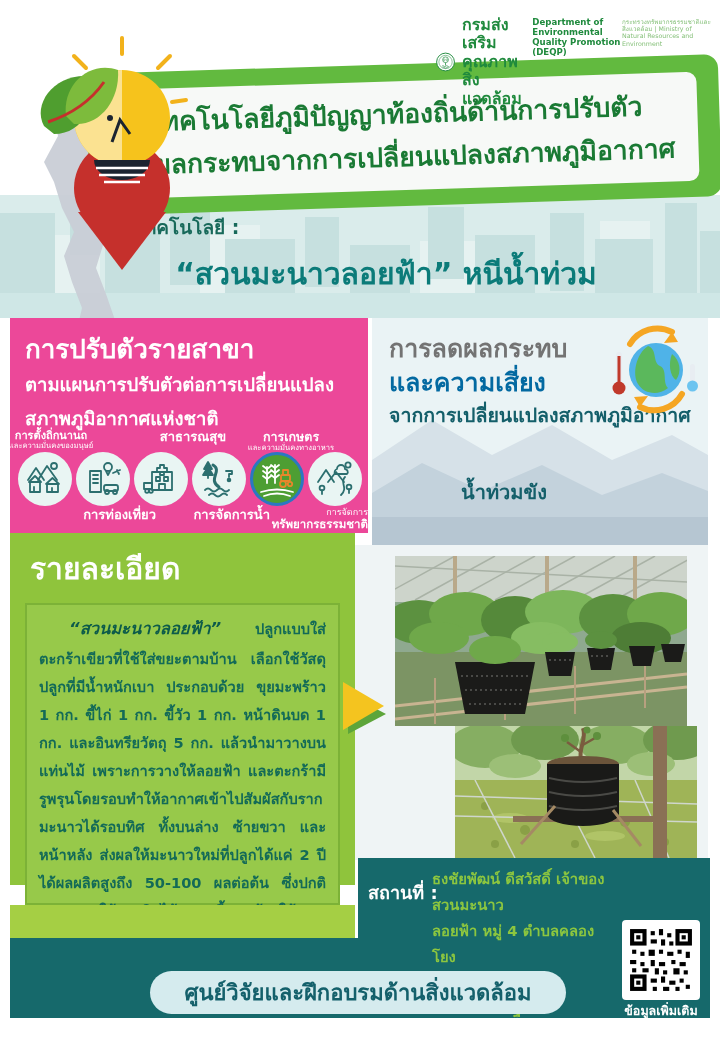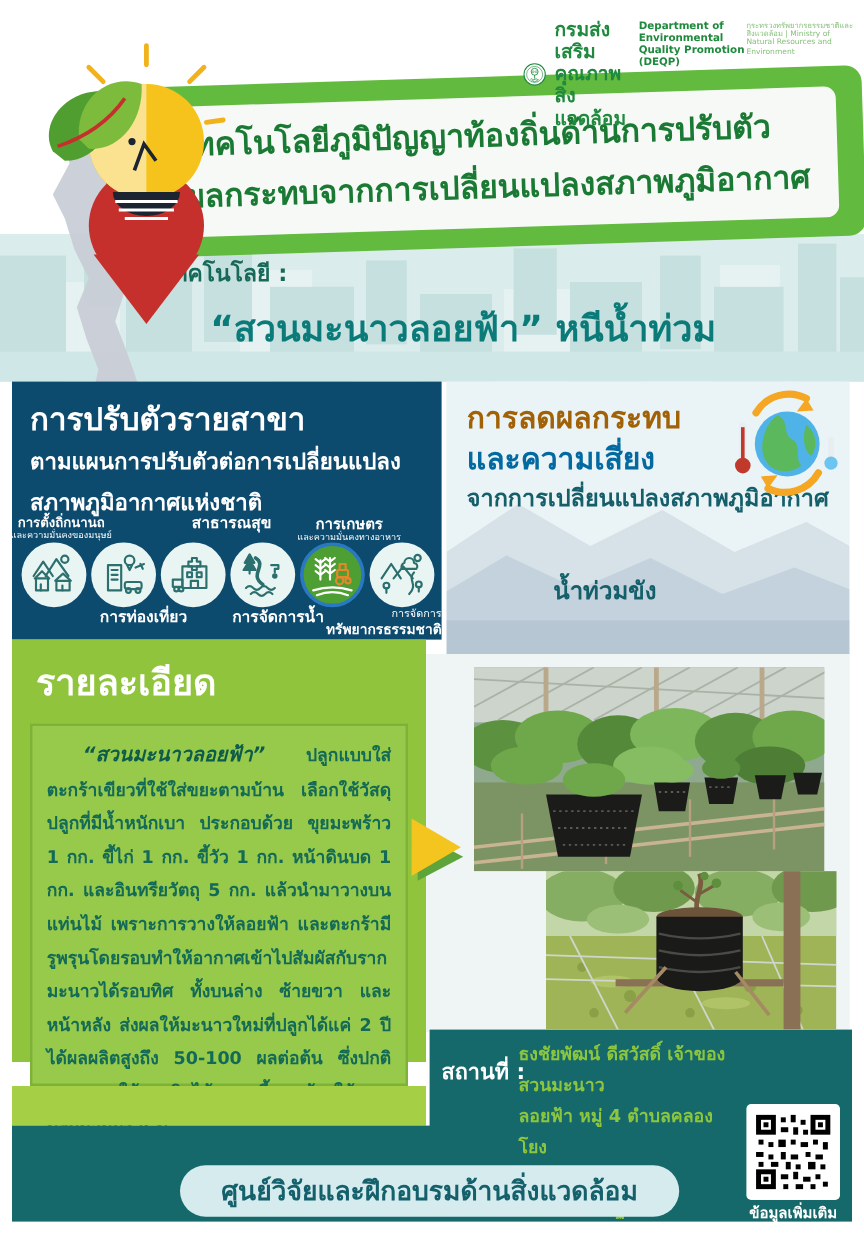--- a/index.html
+++ b/index.html
@@ -24,35 +24,35 @@
   .banner-line { font-size:26.5px; font-weight:800; color:#1A7A34; line-height:1.62; white-space:nowrap; }
 
   .pinbulb { position:absolute; left:14px; top:30px; z-index:5; }
   .thaimap { position:absolute; left:16px; top:92px; z-index:2; }
 
   .tech-label { position:absolute; left:113px; top:212px; font-size:19px; font-weight:800; color:#17695A; z-index:3; }
   .tech-value { position:absolute; left:0; top:250px; width:720px; text-align:center; padding-left:52px;
                 font-size:30px; font-weight:800; color:#0B7B79; z-index:3; }
 
   
-  .left-panel { position:absolute; left:10px; top:318px; width:358px; height:215px; background:#0c4a6e; z-index:2; }
+  .left-panel { position:absolute; left:10px; top:318px; width:358px; height:215px; background:#ec4899; z-index:2; }
   .lp-title { position:absolute; left:15px; top:10px; font-size:26px; font-weight:800; color:#ffffff; }
   .lp-sub1 { position:absolute; left:15px; top:52px; font-size:18.5px; font-weight:800; color:#ffffff; }
   .lp-sub2 { position:absolute; left:15px; top:86px; font-size:18.5px; font-weight:800; color:#ffffff; }
   .sector-circle { position:absolute; top:134px; width:54px; height:54px; border-radius:50%;
                    background:#E9F5F3; display:flex; align-items:center; justify-content:center; }
   .sector-circle.hl { background:#4D9E33; border:3px solid #2B78C2; }
   .lbl-top { position:absolute; top:112px; width:110px; text-align:center; color:#fff; font-weight:800; font-size:11px; line-height:1.1; }
   .lbl-top .sm { font-weight:normal; font-size:7.6px; display:block; }
   .lbl-bot { position:absolute; top:190px; width:100px; text-align:right; color:#fff; font-weight:800; font-size:12px; line-height:1.1; }
   .lbl-bot .sm { font-weight:normal; font-size:8.2px; display:block; }
 
   
   .right-panel { position:absolute; left:372px; top:318px; width:336px; height:227px; background:#EAF3F5; overflow:hidden; z-index:2; }
-  .rp-title1 { position:absolute; left:17px; top:10px; font-size:25px; font-weight:800; color:#a16207; z-index:2; }
+  .rp-title1 { position:absolute; left:17px; top:10px; font-size:25px; font-weight:800; color:#737373; z-index:2; }
   .rp-title2 { position:absolute; left:17px; top:44px; font-size:25px; font-weight:800; color:#0369a1; z-index:2; }
   .rp-title3 { position:absolute; left:17px; top:82px; font-size:19.5px; font-weight:800; color:#145F6A; z-index:2; }
   .rp-risk { position:absolute; left:0; top:158px; width:264px; text-align:center; font-size:20px; font-weight:800; color:#145F6A; z-index:2; }
   .rp-globe { position:absolute; right:6px; top:6px; z-index:2; }
   .rp-mountains { position:absolute; left:0; bottom:0; z-index:1; }
 
   
   .details { position:absolute; left:10px; top:533px; width:345px; height:352px; background:#8FC43C; z-index:2; }
   .details-strip { position:absolute; left:10px; top:905px; width:345px; height:33px; background:#A5CF44; z-index:2; }
   .dt-title { position:absolute; left:20px; top:12px; font-size:30px; font-weight:800; color:#ffffff; }

